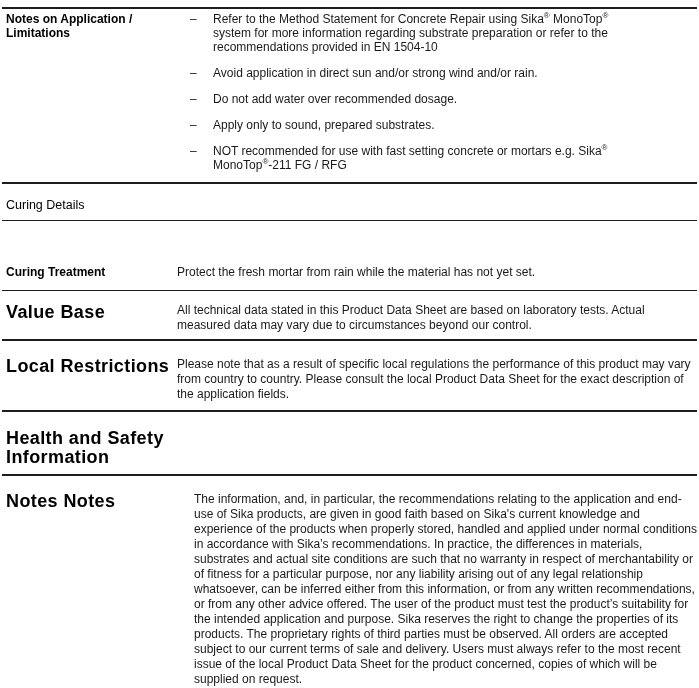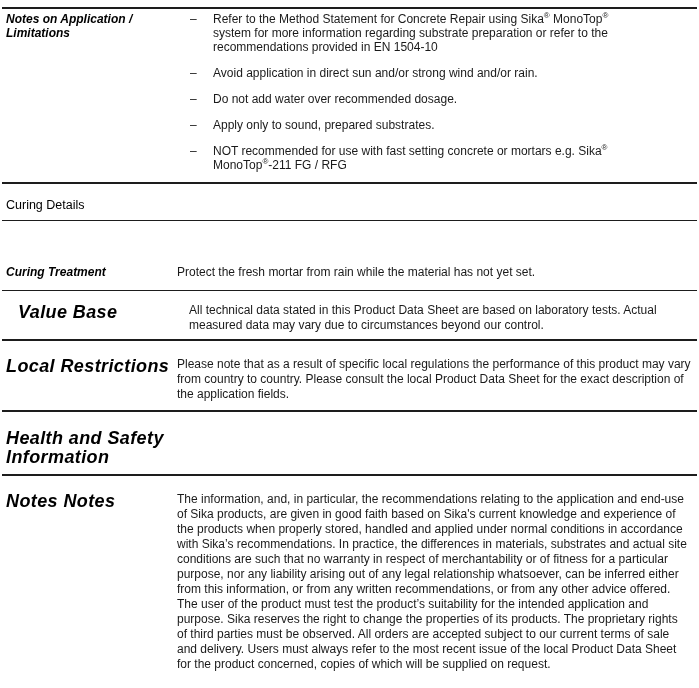--- a/index.html
+++ b/index.html
@@ -22,21 +22,20 @@
     border-top: 2px solid #1d1d1d;
     height: 0;
     width: 100%;
   }
   .rule.thin { border-top-width: 1.5px; }
   .row { display: flex; align-items: flex-start; }
   .label-col {
     width: 175px;
     flex: none;
     padding-left: 4px;
-    font-style: italic;
   }
   .content-col {
     flex: 1;
     min-width: 0;
   }
   .label-sm {
     font-weight: bold;
     font-size: 12px;
     line-height: 14px;
     color: #000;
@@ -57,21 +56,21 @@
     font-weight: normal;
     font-size: 12.5px;
     line-height: 14px;
     color: #000;
     padding-left: 4px;
   }
   
   .row-notes        { padding-top: 3px;  padding-bottom: 10px; }
   .row-heading      { padding-top: 14px; padding-bottom: 8px; }
   .row-curing       { padding-top: 6px;  padding-bottom: 10px; margin-top: 38px; }
-  .row-value        { padding-top: 12px; padding-bottom: 6px; margin-left: 12px; }
+  .row-value        { padding-top: 12px; padding-bottom: 6px; }
   .row-local        { padding-top: 16px; padding-bottom: 8px; }
   .row-health       { padding-top: 17px; padding-bottom: 8px; gap: 48px; }
   .row-legal        { padding-top: 16px; padding-bottom: 15px; }
   
   ul.bullets { list-style: none; }
   ul.bullets li {
     display: flex;
     margin-bottom: 12px;
     font-size: 12px;
     line-height: 14px;
@@ -88,21 +87,21 @@
     flex: 1;
     min-width: 0;
     max-width: 481px;
   }
   sup {
     font-size: 8px;
     line-height: 0;
     vertical-align: 5px;
     letter-spacing: 0;
   }
-  .legal-text { max-width: 514px; }
+  .legal-text { max-width: 514px; margin-left: 17px; }
 </style>
 </head>
 <body>
 
 <div class="doc">
 
   <hr class="rule">
 
   <section class="row row-notes">
     <div class="label-col">

